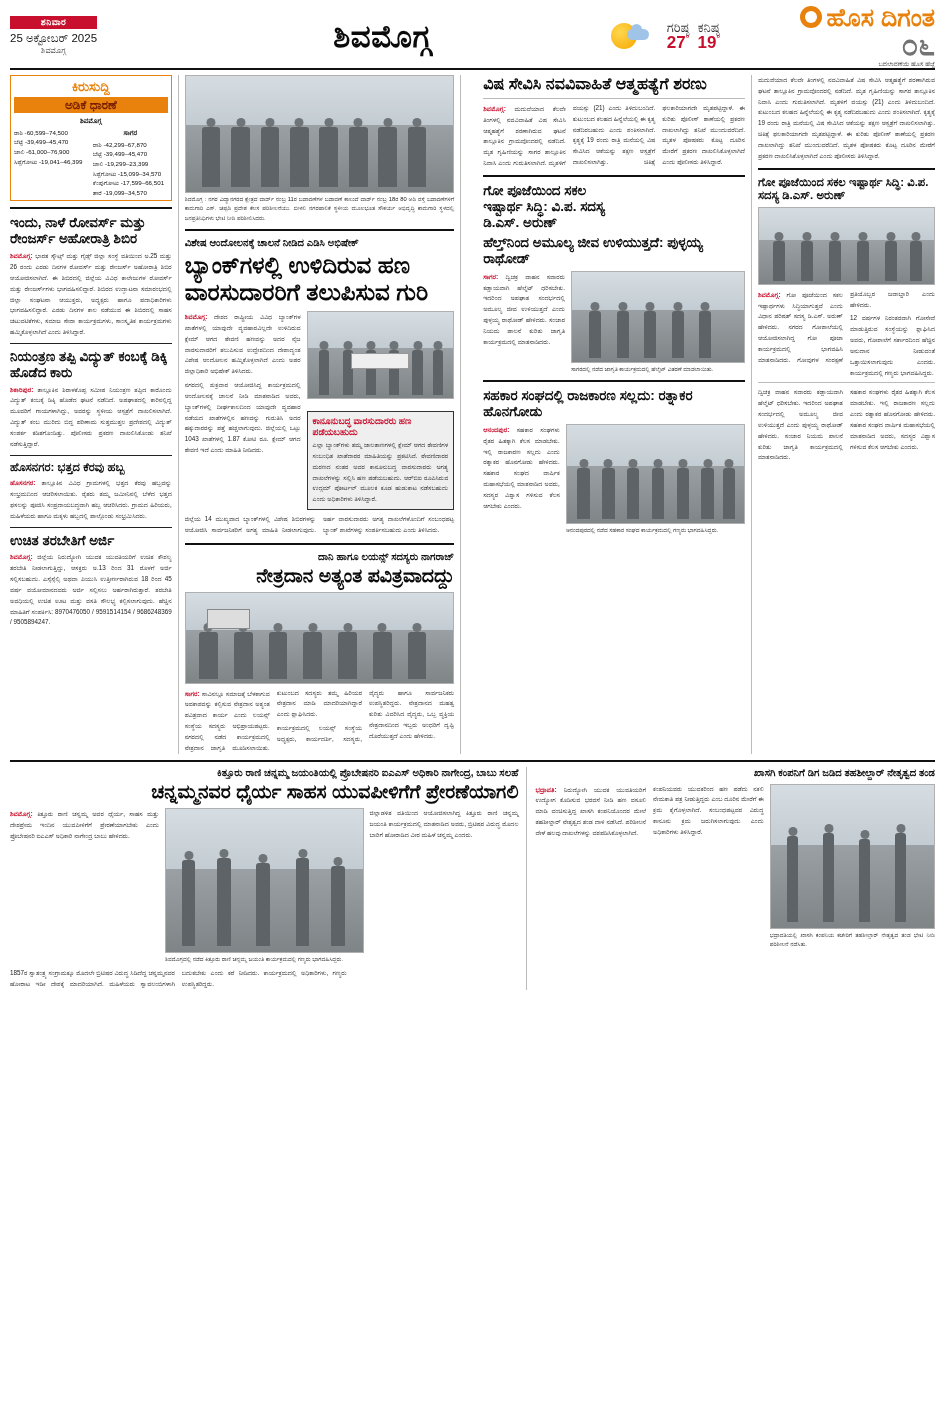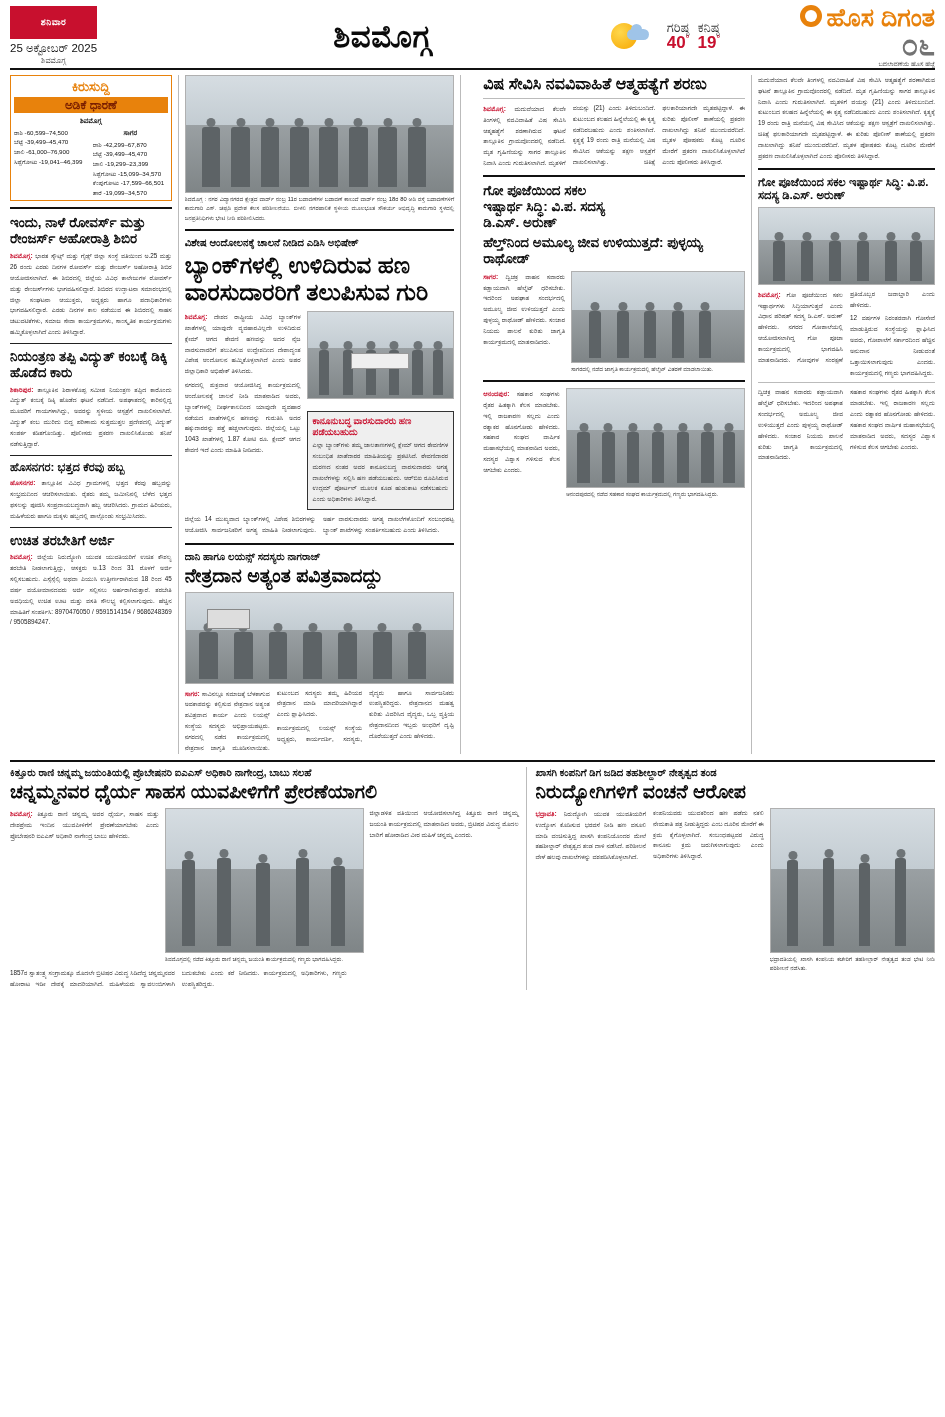--- a/index.html
+++ b/index.html
@@ -11,35 +11,35 @@
     color: #111;
     position: relative;
     overflow: hidden;
   }
   .page { width:945px; height:1417px; padding: 8px 10px; position:relative; }
 
   
   .masthead { display:flex; align-items:center; justify-content:space-between; border-bottom:2px solid #111; padding-bottom:4px; height:62px; }
   .mh-left { display:flex; align-items:center; gap:6px; width:175px; }
   .mh-date { text-align:center; line-height:1.25; }
-  .mh-day { background:#c8102e; color:#fff; font-size:9px; padding:11px 14px; font-weight:bold; letter-spacing:.5px;}
+  .mh-day { background:#c8102e; color:#fff; font-size:9px; padding:1px 14px; font-weight:bold; letter-spacing:.5px;}
   .mh-date-main { font-size:11.5px; font-weight:normal; color:#111; margin-top:2px;}
   .mh-place { font-size:8px; color:#333; margin-top:1px;}
   .mh-title { flex:1; text-align:center; }
   .mh-title .big { font-size:31px; font-weight:bold; color:#0b0b0b; letter-spacing:.5px; line-height:1; }
   .mh-weather { display:flex; align-items:center; gap:8px; width:140px; justify-content:flex-end;}
   .sun { width:26px;height:26px;border-radius:50%;background:radial-gradient(circle at 35% 35%, #ffd84d, #f6a500); position:relative;}
   .cloud { width:22px;height:11px;background:#9fc4e8;border-radius:9px;position:relative;top:6px;left:-10px;}
   .cloud:before{content:"";position:absolute;width:11px;height:11px;background:#9fc4e8;border-radius:50%;top:-5px;left:4px;}
   .temp-col{ text-align:center; line-height:1; }
   .temp-lbl{ font-size:13px; color:#333; }
   .temp-val{ font-size:17px; font-weight:bold; color:#c8102e; }
   .temp-val sup{ font-size:9px; }
   .mh-logo { width:215px; text-align:right; }
-  .logo-row { display:flex; justify-content:flex-end; gap:5px;}
+  .logo-row { display:flex; align-items:center; justify-content:flex-end; gap:5px;}
   .logo-mark { width:22px;height:22px;border-radius:50%;background:#e8820c;position:relative;}
   .logo-mark:after{content:"";position:absolute;inset:5px;border-radius:50%;background:#fff;}
   .logo-text { font-size:25px; font-weight:bold; color:#e8820c; letter-spacing:0; line-height:1;}
   .logo-sub { font-size:30px; font-weight:bold; color:#737373; text-align:right; line-height:1; }
   .logo-tag { font-size:6.5px; color:#444; text-align:right; }
 
   
   .body-grid { display:flex; gap:6px; margin-top:5px; }
   .col { }
   .c1 { width:168px; }
@@ -80,21 +80,21 @@
   .kiru-rows { font-size:6.2px; text-align:left; margin-top:3px; line-height:1.55; }
   .kiru-rows .ttl{ font-weight:bold; text-align:center; display:block; font-size:7px; margin-bottom:1px;}
 
   .two-col { column-count:2; column-gap:7px; }
   .three-col { column-count:3; column-gap:7px; }
 
   .boxnote { border:1px solid #333; padding:4px 5px; background:#efefef; }
   .boxnote .bn-h { font-size:9px; font-weight:bold; color:#c8102e; margin-bottom:2px;}
 
   .bottom-sec { margin-top:6px; border-top:2px solid #111; padding-top:5px; }
-  .lead-center { text-align:left; }
+  .lead-center { text-align:right; }
 </style>
 </head>
 <body>
 
 <div class="page">
 
   <div class="masthead">
     <div class="mh-left">
       <div class="mh-date">
         <div class="mh-day">ಶನಿವಾರ</div>
@@ -105,21 +105,21 @@
     <div class="mh-title">
       <div class="big">ಶಿವಮೊಗ್ಗ</div>
     </div>
     <div class="mh-weather">
       <div style="display:flex;align-items:flex-start;">
         <div class="sun"></div>
         <div class="cloud"></div>
       </div>
       <div class="temp-col">
         <div class="temp-lbl">ಗರಿಷ್ಠ</div>
-        <div class="temp-val"><span>40</span><sup>°</sup></div>
+        <div class="temp-val"><span>27</span><sup>°</sup></div>
       </div>
       <div class="temp-col">
         <div class="temp-lbl">ಕನಿಷ್ಠ</div>
         <div class="temp-val"><span>19</span><sup>°</sup></div>
       </div>
     </div>
     <div class="mh-logo">
       <div class="logo-row">
         <span class="logo-mark"></span>
         <span class="logo-text">ಹೊಸ ದಿಗಂತ</span>
@@ -289,20 +289,21 @@
               <div class="ppl" style="left:42%;"></div>
                 <div class="ppl" style="left:58%;"></div>
               <div class="ppl" style="left:74%;"></div>
             </div>
             <div class="cap">ಸಾಗರದಲ್ಲಿ ನಡೆದ ಜಾಗೃತಿ ಕಾರ್ಯಕ್ರಮದಲ್ಲಿ ಹೆಲ್ಮೆಟ್ ವಿತರಣೆ ಮಾಡಲಾಯಿತು.</div>
           </div>
         </div>
       </div>
 
       <div class="sep-thick"></div>
+      <div class="hl h-md">ಸಹಕಾರ ಸಂಘದಲ್ಲಿ ರಾಜಕಾರಣ ಸಲ್ಲದು: ರತ್ನಾಕರ ಹೊನಗೋಡು</div>
       <div style="display:flex;gap:6px;margin-top:4px;">
         <div style="width:30%;">
           <div class="body-txt">
             <p><span class="dateline">ಆನಂದಪುರ:</span> <span>ಸಹಕಾರ ಸಂಘಗಳು ರೈತರ ಹಿತಕ್ಕಾಗಿ ಕೆಲಸ ಮಾಡಬೇಕು. ಇಲ್ಲಿ ರಾಜಕಾರಣ ಸಲ್ಲದು ಎಂದು ರತ್ನಾಕರ ಹೊನಗೋಡು ಹೇಳಿದರು. ಸಹಕಾರ ಸಂಘದ ವಾರ್ಷಿಕ ಮಹಾಸಭೆಯಲ್ಲಿ ಮಾತನಾಡಿದ ಅವರು, ಸದಸ್ಯರ ವಿಶ್ವಾಸ ಗಳಿಸುವ ಕೆಲಸ ಆಗಬೇಕು ಎಂದರು.</span></p>
           </div>
         </div>
         <div style="width:70%;">
           <div class="photo" style="height:100px;">
             <div class="ph-sky"></div>
               <div class="ph-ground"></div>
@@ -382,21 +383,20 @@
         </div>
         <div class="body-txt three-col" style="margin-top:4px;">
           <p>1857ರ ಸ್ವಾತಂತ್ರ್ಯ ಸಂಗ್ರಾಮಕ್ಕೂ ಮೊದಲೇ ಬ್ರಿಟಿಷರ ವಿರುದ್ಧ ಸಿಡಿದೆದ್ದ ಚನ್ನಮ್ಮನವರ ಹೋರಾಟ ಇಡೀ ದೇಶಕ್ಕೆ ಮಾದರಿಯಾಗಿದೆ. ಮಹಿಳೆಯರು ಸ್ವಾವಲಂಬಿಗಳಾಗಿ ಬದುಕಬೇಕು ಎಂದು ಕರೆ ನೀಡಿದರು. ಕಾರ್ಯಕ್ರಮದಲ್ಲಿ ಅಧಿಕಾರಿಗಳು, ಗಣ್ಯರು ಉಪಸ್ಥಿತರಿದ್ದರು.</p>
         </div>
       </div>
 
       <div class="rule-v"></div>
 
       <div style="width:44%;">
         <div class="kicker lead-center">ಖಾಸಗಿ ಕಂಪನಿಗೆ ಡಿಗ ಜಡಿದ ತಹಶೀಲ್ದಾರ್‌ ನೇತೃತ್ವದ ತಂಡ</div>
-        <div class="hl h-xl lead-center" style="margin-top:2px;">ನಿರುದ್ಯೋಗಿಗಳಿಗೆ ವಂಚನೆ ಆರೋಪ</div>
         <div style="display:flex;gap:6px;margin-top:5px;">
           <div style="width:58%;">
             <div class="body-txt two-col">
               <p><span class="dateline">ಭದ್ರಾವತಿ:</span> <span>ನಿರುದ್ಯೋಗಿ ಯುವಕ ಯುವತಿಯರಿಗೆ ಉದ್ಯೋಗ ಕೊಡಿಸುವ ಭರವಸೆ ನೀಡಿ ಹಣ ವಸೂಲಿ ಮಾಡಿ ವಂಚಿಸುತ್ತಿದ್ದ ಖಾಸಗಿ ಕಂಪನಿಯೊಂದರ ಮೇಲೆ ತಹಶೀಲ್ದಾರ್ ನೇತೃತ್ವದ ತಂಡ ದಾಳಿ ನಡೆಸಿದೆ. ಪರಿಶೀಲನೆ ವೇಳೆ ಹಲವು ದಾಖಲೆಗಳನ್ನು ವಶಪಡಿಸಿಕೊಳ್ಳಲಾಗಿದೆ.</span></p>
               <p>ಕಂಪನಿಯವರು ಯುವಕರಿಂದ ಹಣ ಪಡೆದು ನಕಲಿ ನೇಮಕಾತಿ ಪತ್ರ ನೀಡುತ್ತಿದ್ದರು ಎಂಬ ದೂರಿನ ಮೇರೆಗೆ ಈ ಕ್ರಮ ಕೈಗೊಳ್ಳಲಾಗಿದೆ. ಸಂಬಂಧಪಟ್ಟವರ ವಿರುದ್ಧ ಕಾನೂನು ಕ್ರಮ ಜರುಗಿಸಲಾಗುವುದು ಎಂದು ಅಧಿಕಾರಿಗಳು ತಿಳಿಸಿದ್ದಾರೆ.</p>
             </div>
           </div>
           <div style="width:42%;">
             <div class="photo" style="height:145px;">
               <div class="ph-sky"></div>

